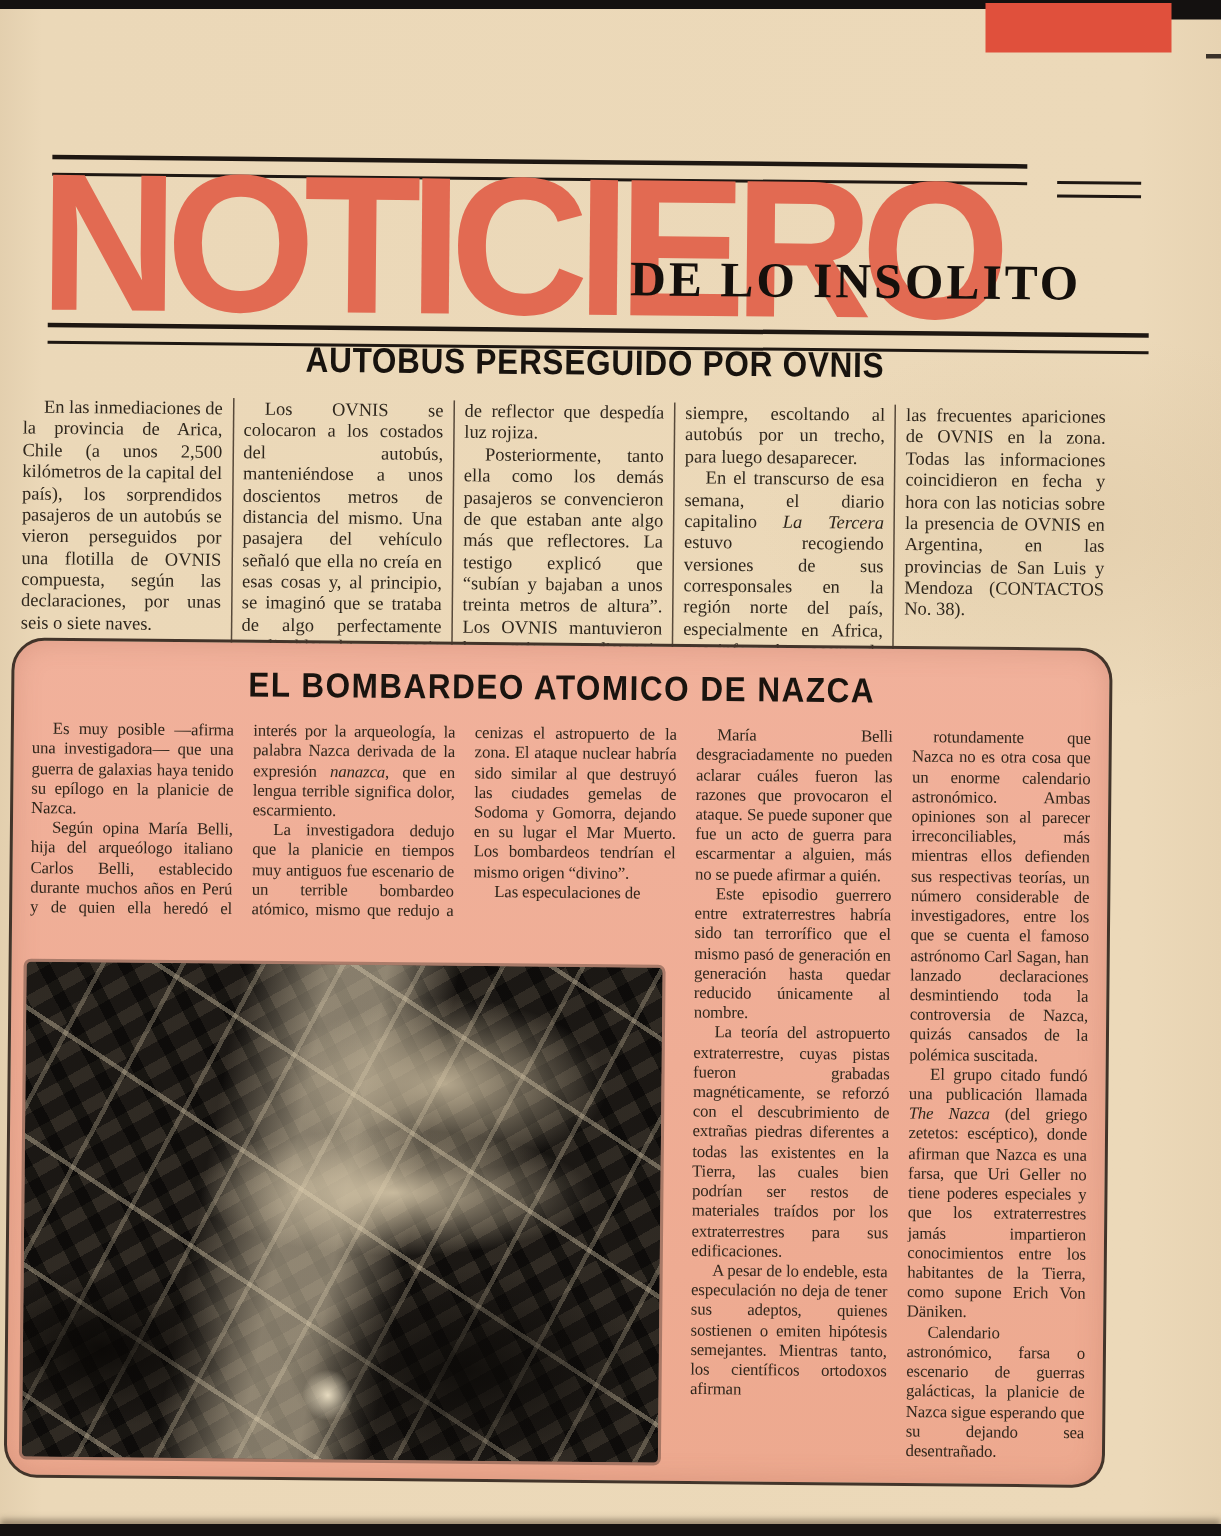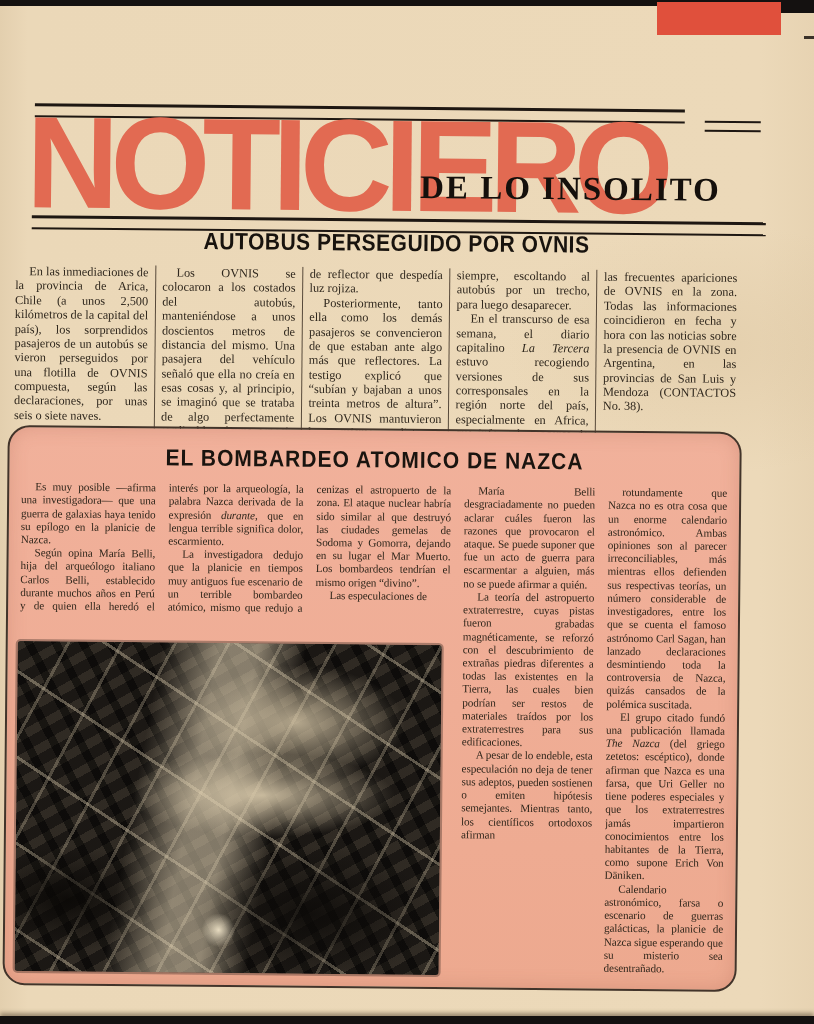--- a/index.html
+++ b/index.html
@@ -127,37 +127,38 @@
       </div>
     </section>
 
     <section class="nazca-box" id="nazca-box" style="background: linear-gradient(rgb(241, 177, 155), rgb(237, 169, 143));">
       <h2 class="nazca-title">EL BOMBARDEO ATOMICO DE  NAZCA</h2>
       <div class="box-body">
 
         <div class="box-left">
           <div class="left-cols boxtext">
             <p>Es muy posible —afirma una investigadora— que una guerra de galaxias haya tenido su epílogo en la planicie de Nazca.</p>
-            <p><span>Según opina María Belli, hija del arqueólogo italiano Carlos Belli, establecido durante muchos años en Perú y de quien ella heredó el interés por la arqueología, la palabra Nazca derivada de la expresión </span><i>durante</i><span>, que en lengua terrible significa dolor, escarmiento.</span></p>
+            <p><span>Según opina María Belli, hija del arqueólogo italiano Carlos Belli, establecido durante muchos años en Perú y de quien ella heredó el interés por la arqueología, la palabra Nazca derivada de la expresión </span><i>nanazca</i><span>, que en lengua terrible significa dolor, escarmiento.</span></p>
             <p>La investigadora dedujo que la planicie en tiempos muy antiguos fue escenario de un terrible bombardeo atómico, mismo que redujo a cenizas el astropuerto de la zona. El ataque nuclear habría sido similar al que destruyó las ciudades gemelas de Sodoma y Gomorra, dejando en su lugar el Mar Muerto. Los bombardeos tendrían el mismo origen “divino”.</p>
             <p>Las especulaciones de</p>
           </div>
           <div class="photo"></div>
         </div>
 
         <div class="box-col4 boxtext">
           <p>María Belli desgraciadamente no pueden aclarar cuáles fueron las razones que provocaron el ataque. Se puede suponer que fue un acto de guerra para escarmentar a alguien, más no se puede afirmar a quién.</p>
+          <p>Este episodio guerrero entre extraterrestres habría sido tan terrorífico que el mismo pasó de generación en generación hasta quedar reducido únicamente al nombre.</p>
           <p>La teoría del astropuerto extraterrestre, cuyas pistas fueron grabadas magnéticamente, se reforzó con el descubrimiento de extrañas piedras diferentes a todas las existentes en la Tierra, las cuales bien podrían ser restos de materiales traídos por los extraterrestres para sus edificaciones.</p>
-          <p>A pesar de lo endeble, esta especulación no deja de tener sus adeptos, pueden sostienen o emiten hipótesis semejantes. Mientras tanto, los científicos ortodoxos afirman</p>
+          <p>A pesar de lo endeble, esta especulación no deja de tener sus adeptos, quienes sostienen o emiten hipótesis semejantes. Mientras tanto, los científicos ortodoxos afirman</p>
         </div>
 
         <div class="box-col5 boxtext">
           <p>rotundamente que Nazca no es otra cosa que un enorme calendario astronómico. Ambas opiniones son al parecer irreconciliables, más mientras ellos defienden sus respectivas teorías, un número considerable de investigadores, entre los que se cuenta el famoso astrónomo Carl Sagan, han lanzado declaraciones desmintiendo toda la controversia de Nazca, quizás cansados de la polémica suscitada.</p>
           <p><span>El grupo citado fundó una publicación llamada </span><i>The Nazca</i><span> (del griego zetetos: escéptico), donde afirman que Nazca es una farsa, que Uri Geller no tiene poderes especiales y que los extraterrestres jamás impartieron conocimientos entre los habitantes de la Tierra, como supone Erich Von Däniken.</span></p>
-          <p>Calendario astronómico, farsa o escenario de guerras galácticas, la planicie de Nazca sigue esperando que su misterio sea desentrañado.</p>
+          <p>Calendario astronómico, farsa o escenario de guerras galácticas, la planicie de Nazca sigue esperando que su dejando sea desentrañado.</p>
         </div>
 
       </div>
     </section>
 
   </div>
 
   <div class="scan-bar bottom"></div>
 </div>
 

